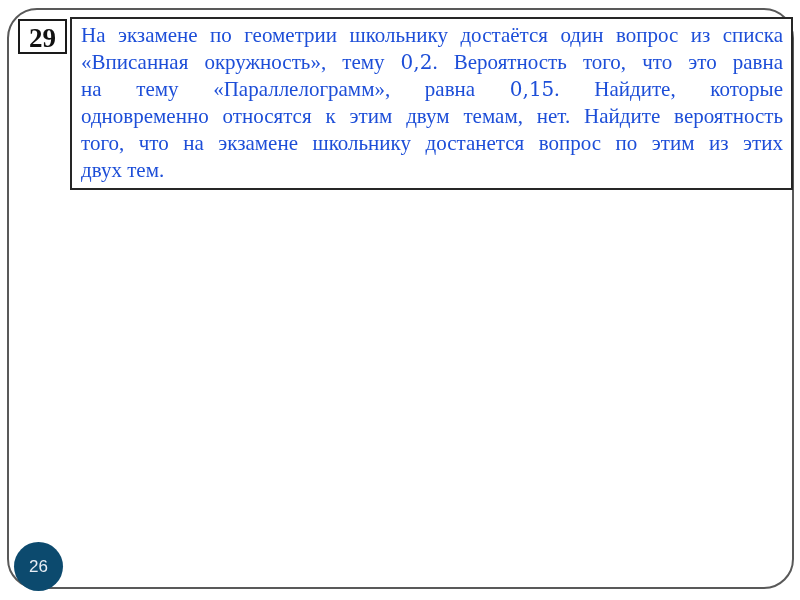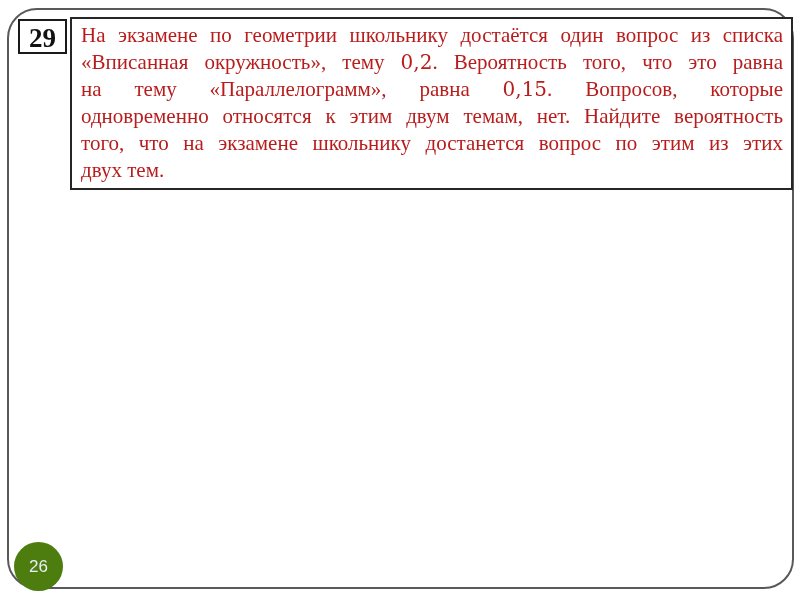--- a/index.html
+++ b/index.html
@@ -47,21 +47,21 @@
   }
   .qbox {
     position: absolute;
     left: 70px;
     top: 17px;
     width: 702px;
     border: 2px solid #262626;
     background: #ffffff;
     z-index: 2;
     padding: 3px 8px 4px 9px;
-    color: #b91c1c;
+    color: #1d4ed8;
   }
   .qline {
     font-size: 21px;
     line-height: 27px;
     text-align: justify;
     text-align-last: justify;
     white-space: normal;
   }
   .qline.last {
     text-align-last: left;
@@ -94,23 +94,23 @@
 
   <div class="slide-frame"></div>
 
   <div class="qnum-box">
     <span>29</span>
   </div>
 
   <div class="qbox">
     <div class="qline"><span>На экзамене по геометрии школьнику достаётся один вопрос из списка</span><span class="num"></span><span></span></div>
     <div class="qline"><span>«Вписанная окружность», тему </span><span class="num">0,2</span><span>. Вероятность того, что это равна</span></div>
-    <div class="qline"><span>на тему «Параллелограмм», равна </span><span class="num">0,15</span><span>. Вопросов, которые</span></div>
+    <div class="qline"><span>на тему «Параллелограмм», равна </span><span class="num">0,15</span><span>. Найдите, которые</span></div>
     <div class="qline"><span>одновременно относятся к этим двум темам, нет. Найдите вероятность</span><span class="num"></span><span></span></div>
     <div class="qline"><span>того, что на экзамене школьнику достанется вопрос по этим из этих</span><span class="num"></span><span></span></div>
     <div class="qline last"><span>двух тем.</span><span class="num"></span><span></span></div>
   </div>
 
-  <div class="page-badge" style="background: #4d7c0f; color: rgb(233, 238, 245);">
+  <div class="page-badge" style="background: #0c4a6e; color: rgb(233, 238, 245);">
     <span>26</span>
   </div>
 
 </div>
 
 </body></html>

